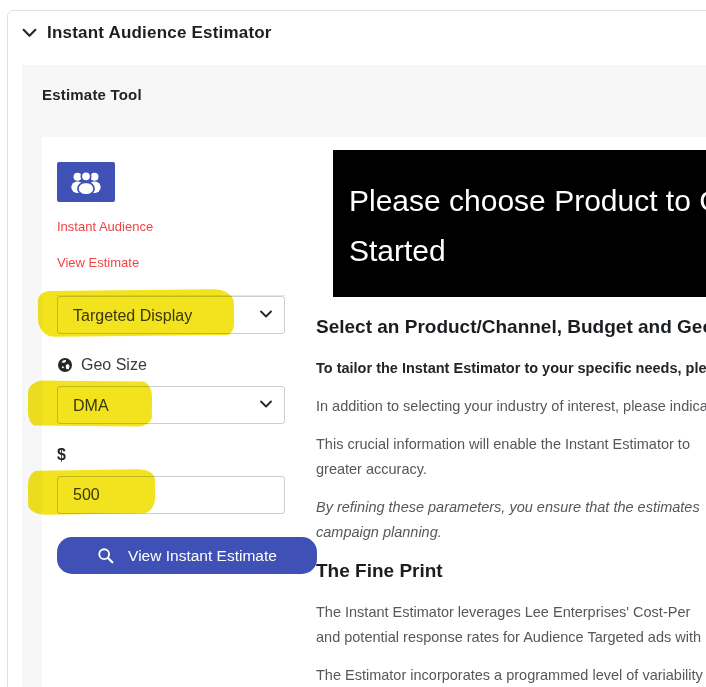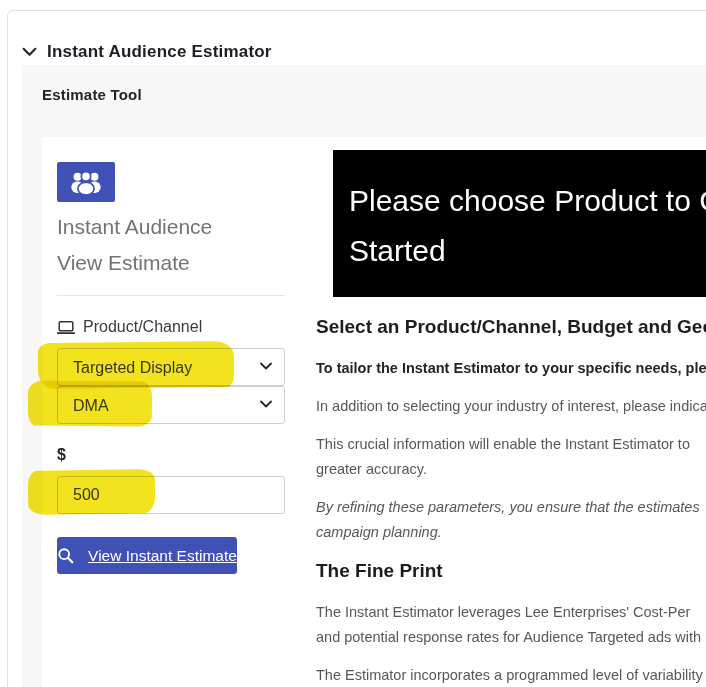--- a/index.html
+++ b/index.html
@@ -4,59 +4,59 @@
 <style>
   * { margin:0; padding:0; box-sizing:border-box; }
   html,body { width:706px; height:687px; overflow:hidden; background:#fff;
     font-family:"Liberation Sans","DejaVu Sans",sans-serif; }
   body { position:relative; }
 
   
   .outer-card { position:absolute; left:7px; top:10px; width:760px; height:800px;
     background:#fff; border:1px solid #dee2e6; border-radius:6px; }
 
-  .accordion-header { position:absolute; left:22px; top:42px; display:flex;
+  .accordion-header { position:absolute; left:22px; top:23px; display:flex;
     align-items:center; gap:10px; cursor:pointer; }
   .accordion-header .chev { display:flex; align-items:center; }
   .accordion-title { font-size:17px; font-weight:700; color:#1b1e24; letter-spacing:.2px; }
 
   
   .tool-panel { position:absolute; left:22px; top:65px; width:700px; height:640px;
     background:#f7f7f8; }
   .tool-title { position:absolute; left:42px; top:86px; font-size:15px; font-weight:700;
     color:#212529; letter-spacing:.2px; }
 
   
   .content-row { position:absolute; left:42px; top:137px; width:700px; height:560px;
     background:#fff; }
 
   
   .sidebar { position:absolute; left:0; top:0; width:258px; padding:25px 15px 0 15px; }
   .icon-tile { width:58px; height:40px; background:var(--accent); border-radius:2px;
     display:flex; align-items:center; justify-content:center; }
-  .sidebar-title { margin-top:7px; font-size:21px; line-height:36px; font-weight:400;
-    color:#737373; }
+  .sidebar-title { margin-top:7px; font-size:13px; line-height:36px; font-weight:400;
+    color:#ef4444; }
   .sidebar hr { border:none; border-top:1px solid #e4e7ea; margin-top:14px; }
 
   .field-label { display:flex; align-items:center; gap:8px; margin-top:22px;
     margin-bottom:12px; font-size:16px; color:#353b41; }
   .field-label .dollar { font-weight:700; font-size:16px; color:#23272b; }
 
   .control-wrap { position:relative; }
   select.form-control, input.form-control {
     width:228px; height:38px; border:1px solid #c9cfd4; border-radius:3px;
     background:#fff; font-family:inherit; font-size:16px; color:#3a3f44;
     padding:0 30px 0 15px; appearance:none; -webkit-appearance:none; outline:none; }
   input.form-control { padding-right:12px; }
   .select-chev { position:absolute; right:13px; top:14px; pointer-events:none;
     display:flex; }
 
-  .submit-btn { margin-top:23px; width:180px; height:37px; background:var(--accent);
-    border:none; border-radius:3px; color:#fff; font-family:inherit; font-size:15.5px;
-    display:flex; align-items:center; justify-content:center; gap:14px; cursor:pointer;text-decoration:underline; }
+  .submit-btn { margin-top:23px; width:260px; height:37px; background:var(--accent);
+    border:none; border-radius:15px; color:#fff; font-family:inherit; font-size:15.5px;
+    display:flex; align-items:center; justify-content:center; gap:14px; cursor:pointer; }
 
   
   .hl { position:absolute; background:var(--hl); mix-blend-mode:multiply; opacity:.92;
     pointer-events:none; z-index:2; }
   .hl-1 { left:-19px; top:-6px; width:196px; height:46px; transform:rotate(-.6deg);
     border-radius:12px 20px 8px 16px / 10px 14px 12px 18px; }
   .hl-2 { left:-29px; top:-5px; width:124px; height:45px; transform:rotate(.5deg);
     border-radius:16px 10px 14px 8px / 12px 16px 10px 14px; }
   .hl-3 { left:-29px; top:-6px; width:127px; height:44px; transform:rotate(-.8deg);
     border-radius:10px 16px 12px 18px / 14px 10px 16px 10px; }
@@ -104,39 +104,41 @@
         <circle cx="18" cy="6.5" r="5" fill="#fff" stroke="#3f51b5" stroke-width="1.8"></circle>
         <rect x="9.5" y="13" width="17" height="13" rx="7" fill="#fff" stroke="#3f51b5" stroke-width="1.8"></rect>
       </svg>
     </div>
     <div class="sidebar-title">
       <div>Instant Audience</div>
       <div>View Estimate</div>
     </div>
     <hr>
 
-    <div class="field-label">
-      <svg width="18" height="15" viewBox="0 0 18 14">
-        <rect x="2.2" y="1.2" width="13.6" height="9" rx="1" fill="none" stroke="#2e3338" stroke-width="1.5"></rect>
-        <line x1="0.6" y1="12.6" x2="17.4" y2="12.6" stroke="#2e3338" stroke-width="1.6" stroke-linecap="round"></line>
-      </svg>
-      <span>Product/Channel</span>
-    </div>
     <div class="control-wrap">
       <div class="hl hl-1"></div>
       <select class="form-control">
         <option>Targeted Display</option>
       </select>
       <span class="select-chev">
         <svg width="12" height="8" viewBox="0 0 12 8">
             <polyline points="1,1.5 6,6.5 11,1.5" fill="none" stroke="#232629" stroke-width="1.8" stroke-linecap="round" stroke-linejoin="round"></polyline>
           </svg>
       </span>
     </div>
 
+    <div class="field-label">
+      <svg width="16" height="16" viewBox="0 0 16 16">
+        <circle cx="8" cy="8" r="7" fill="#23272b"></circle>
+        <path d="M4.5 5.2 Q6 2.6 9 3.2 Q9.6 4.8 7.8 5.4 Q5.6 6 4.5 5.2 Z" fill="#fff"></path>
+        <ellipse cx="10.6" cy="9.6" rx="1.9" ry="2.7" fill="#fff"></ellipse>
+        <circle cx="5.8" cy="10.2" r="1" fill="#fff"></circle>
+      </svg>
+      <span>Geo Size</span>
+    </div>
     <div class="control-wrap">
       <div class="hl hl-2"></div>
       <select class="form-control">
         <option>DMA</option>
       </select>
       <span class="select-chev">
         <svg width="12" height="8" viewBox="0 0 12 8">
             <polyline points="1,1.5 6,6.5 11,1.5" fill="none" stroke="#232629" stroke-width="1.8" stroke-linecap="round" stroke-linejoin="round"></polyline>
           </svg>
       </span>

